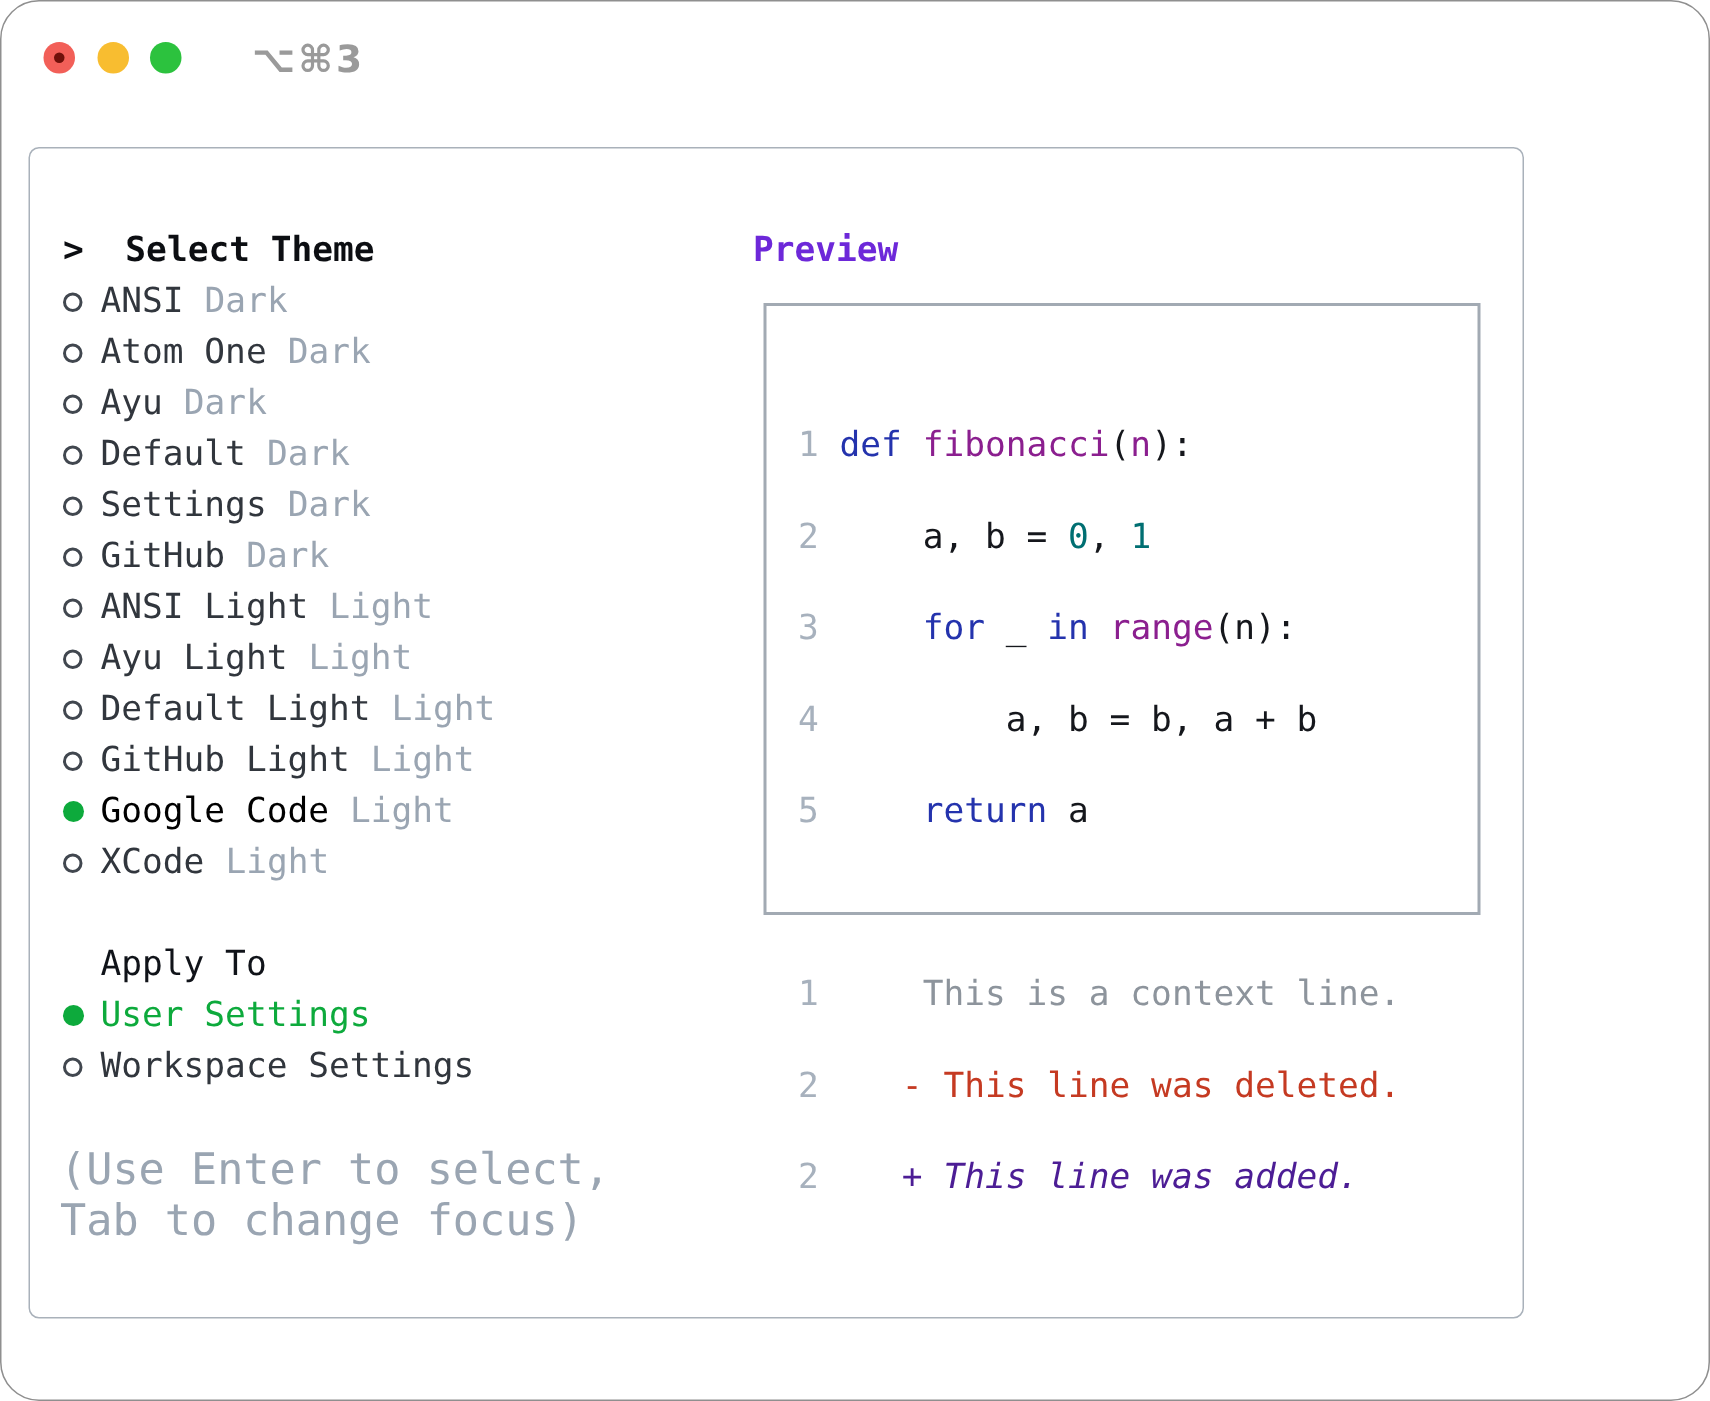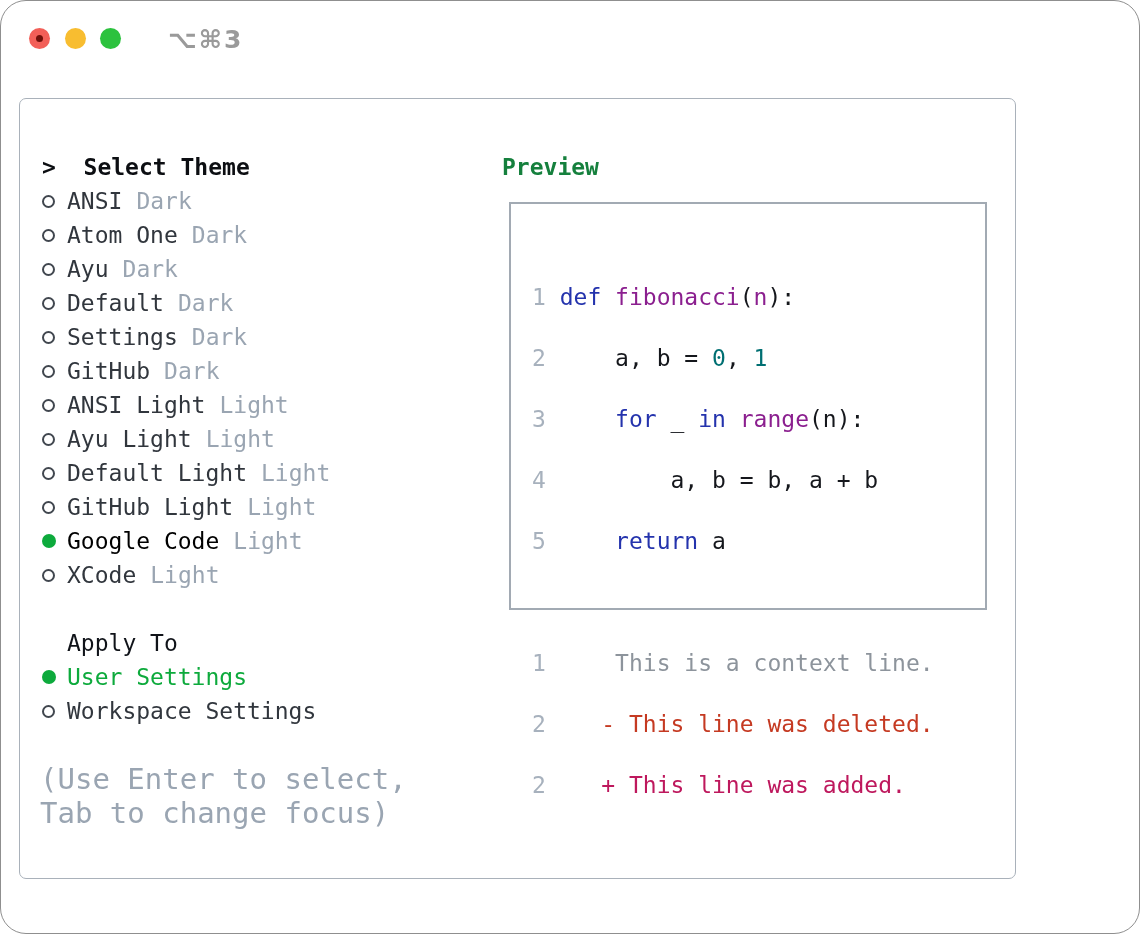--- a/index.html
+++ b/index.html
@@ -51,37 +51,37 @@
   .apply-row .t-name { color: #31363d; }
   .apply-row.selected .t-name { color: #0daa3c; }
   .spacer { height: 34px; }
   .hint {
     margin-top: 0; width: 432px; font-size: 29px; line-height: 34px;
     color: #9aa5b2; margin-left: -2px;
   }
   
   .preview-label {
     position: absolute; left: 482px; top: 51px; height: 34px; line-height: 34px;
-    font-size: 23px; font-weight: bold; color: #15803d; text-align: right;
+    font-size: 23px; font-weight: bold; color: #6d28d9; text-align: right;
   }
   .preview-box {
     position: absolute; left: 489px; top: 103px; width: 478px; height: 408px;
     border: 2px solid #a2aab3; background: #ffffff;
   }
   .code-pane { padding: 49px 0 0 21px; }
   .code-line { height: 34px; line-height: 34px; font-size: 23px; white-space: pre; margin-top: 27px; }
   .tok-ln    { color: #a7b1bd; }
   .tok-kw    { color: #2433ad; }
   .tok-fn    { color: #8b1f8f; }
   .tok-param { color: #8b1f8f; }
   .tok-num   { color: #006f72; }
   .tok-pl    { color: #15171c; }
   .tok-ctx   { color: #8d949c; }
   .tok-del   { color: #c53a22; }
-  .tok-add   { color: #be185d; }
+  .tok-add   { color: #4c1d95; font-style: italic; }
 </style>
 </head>
 <body>
 
 <div class="window">
 
   <div class="titlebar">
     <span class="tl tl-close"></span>
     <span class="tl tl-min"></span>
     <span class="tl tl-zoom"></span>

